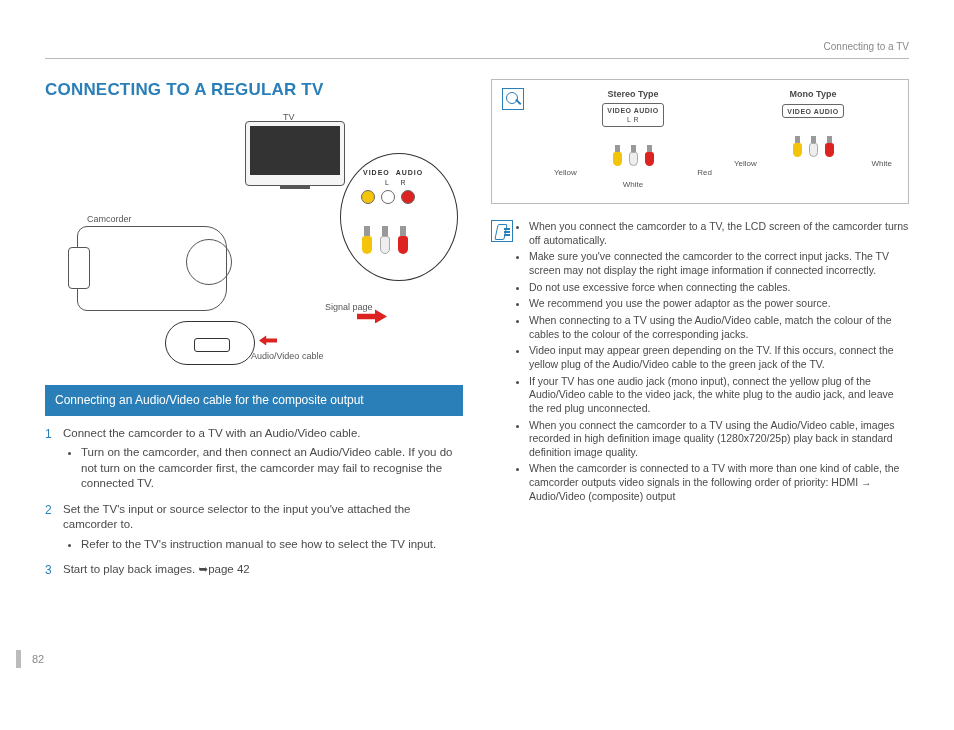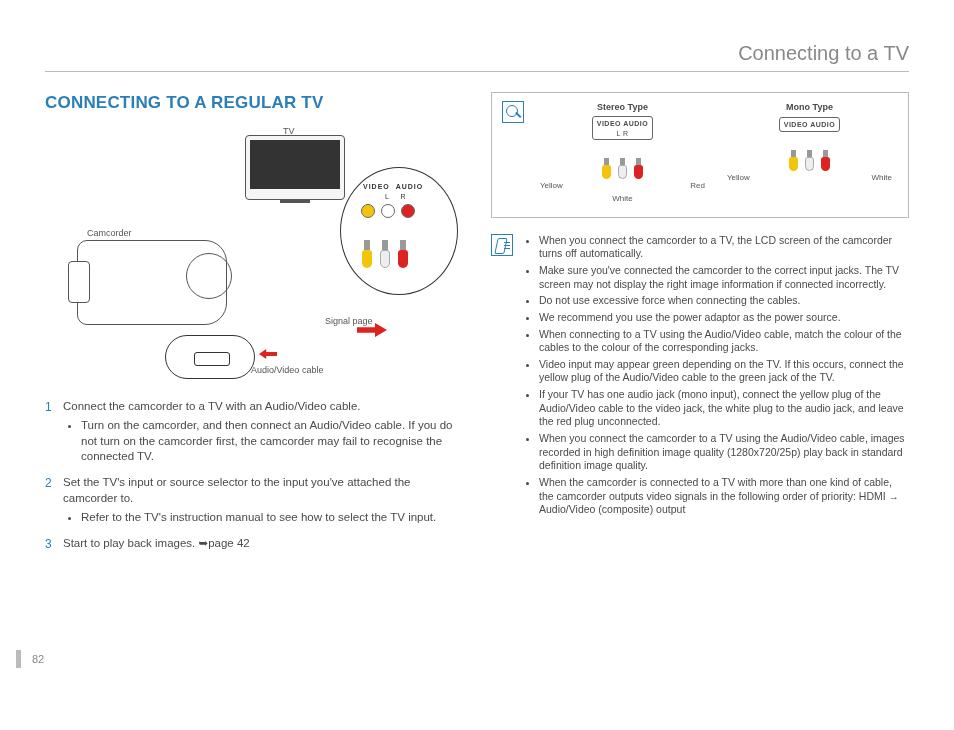--- a/index.html
+++ b/index.html
@@ -16,21 +16,21 @@
   .page-margin {
     position: absolute;
     top: 40px;
     left: 45px;
     right: 45px;
     bottom: 20px;
   }
   .breadcrumb {
     text-align: right;
     color: #888;
-    font-size: 20px;
+    font-size: 10px;
     border-bottom: 1px solid #bbb;
     padding-bottom: 4px;
     margin-bottom: 20px;
   }
   .columns {
     display: flex;
     gap: 28px;
   }
   .col { flex: 1; min-width: 0; }
   h1.section {
@@ -98,38 +98,38 @@
   ol.steps > li { position:relative; padding-left:18px; margin-bottom:10px; }
   ol.steps > li::before {
     counter-increment: s; content: counter(s);
     position:absolute; left:0; top:0; color:#2a7fb8; font-size:12px;
   }
   ul.sub { list-style: disc; padding-left:18px; margin-top:4px; }
   ul.sub li { margin-bottom:2px; }
   .ref-arrow { font-family: Arial; }
   .connection-box {
     border:1px solid #bbb; padding:8px 10px 12px; display:flex; align-items:flex-start;
-    gap:10px; margin-bottom:16px;
+    gap:24px; margin-bottom:16px;
   }
   .inspect-icon {
     width:22px; height:22px; border:1.5px solid #2a7fb8; position:relative; flex:0 0 22px;
   }
   .inspect-icon::before{content:"";position:absolute;left:3px;top:3px;width:10px;height:10px;border:1.5px solid #2a7fb8;border-radius:50%;}
   .inspect-icon::after{content:"";position:absolute;left:12px;top:12px;width:7px;height:1.5px;background:#2a7fb8;transform:rotate(45deg);}
   .conn-types { flex:1; display:flex; gap:10px;}
   .ctype { flex:1; text-align:center; position:relative; }
   .ctype-title { font-weight:bold; font-size:9px; margin-bottom:3px;}
   .ctype-panel { border:1px solid #666; border-radius:3px; padding:2px 4px 1px; display:inline-block; font-size:7px; font-weight:bold; letter-spacing:0.5px;}
   .ctype-jacks { display:flex; justify-content:center; gap:5px; margin-top:-1px;}
   .ctype-jacks .plug { width:11px;}
   .ctype-jacks .plug .body{width:9px;height:14px;}
   .ctype-jacks .plug .tip{height:7px;width:5px;}
   .clabels { display:flex; justify-content:space-between; font-size:8px; color:#555; padding:0 6px; margin-top:2px;}
   .clabel-center {font-size:8px;color:#555;margin-top:2px;}
-  .note-block { display:flex; align-items:flex-start; gap:10px;}
+  .note-block { display:flex; align-items:flex-start; }
   .note-icon {
     width:22px; height:22px; border:1.5px solid #2a7fb8; color:#2a7fb8; flex:0 0 22px;
     position:relative;
   }
   .note-icon::before{content:"";position:absolute;left:4px;top:3px;width:8px;height:14px;border:1.5px solid #2a7fb8;border-radius:2px;transform:skewX(-12deg);}
   .note-icon::after{content:"";position:absolute;right:2px;top:7px;width:6px;height:1.5px;background:#2a7fb8;box-shadow:0 3px 0 #2a7fb8,0 6px 0 #2a7fb8;}
   ul.notes { list-style:disc; padding-left:16px; flex:1;}
   ul.notes li { margin-bottom:3px; font-size:10.5px; line-height:1.3; }
   .page-num {
     position:absolute; left:16px; top:650px; font-size:11px; color:#888;
@@ -178,20 +178,21 @@
               </div>
           </div>
         </div>
         <div class="sf-label">Signal page</div>
         <div class="arrow-red"></div>
         <div class="avport-oval"></div>
         <div class="arrow-red small"></div>
         <div class="av-label">Audio/Video cable</div>
       </div>
 
+      <div class="subsection-box">Connecting an Audio/Video cable for the composite output</div>
 
       <ol class="steps">
         <li>
           <span>Connect the camcorder to a TV with an Audio/Video cable.</span>
           <ul class="sub">
               <li>Turn on the camcorder, and then connect an Audio/Video cable. If you do not turn on the camcorder first, the camcorder may fail to recognise the connected TV.</li>
             </ul>
         </li>
         <li>
           <span>Set the TV's input or source selector to the input you've attached the camcorder to.</span>

